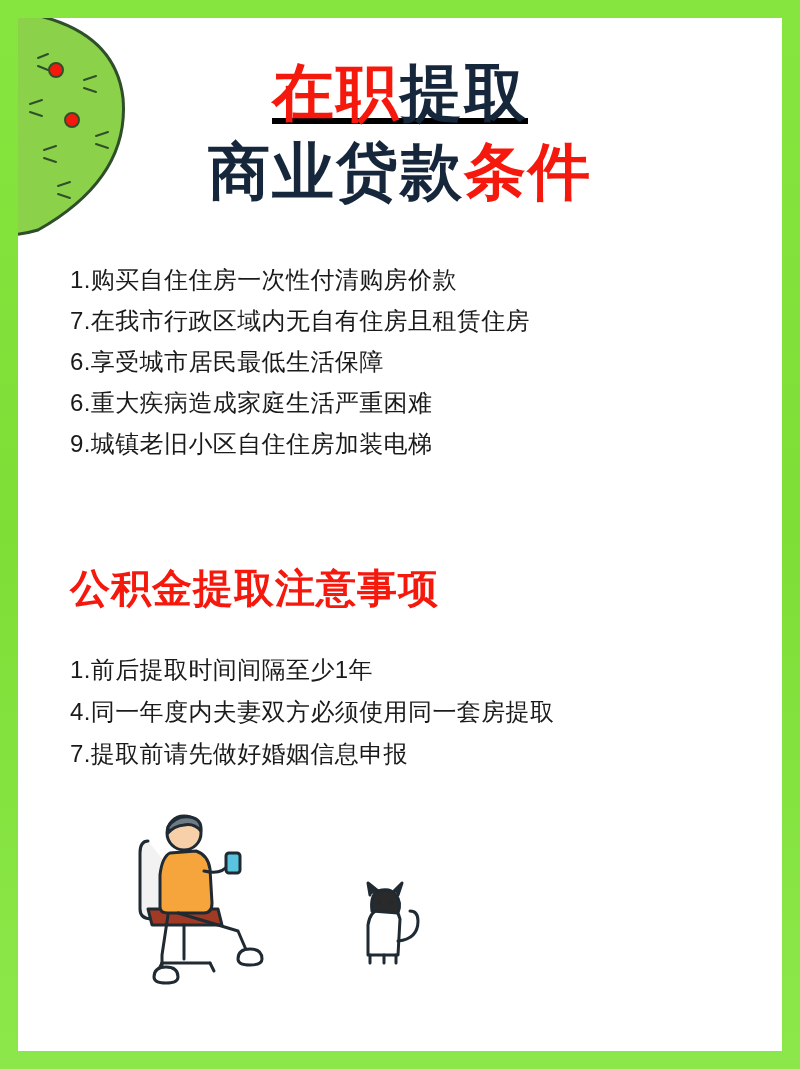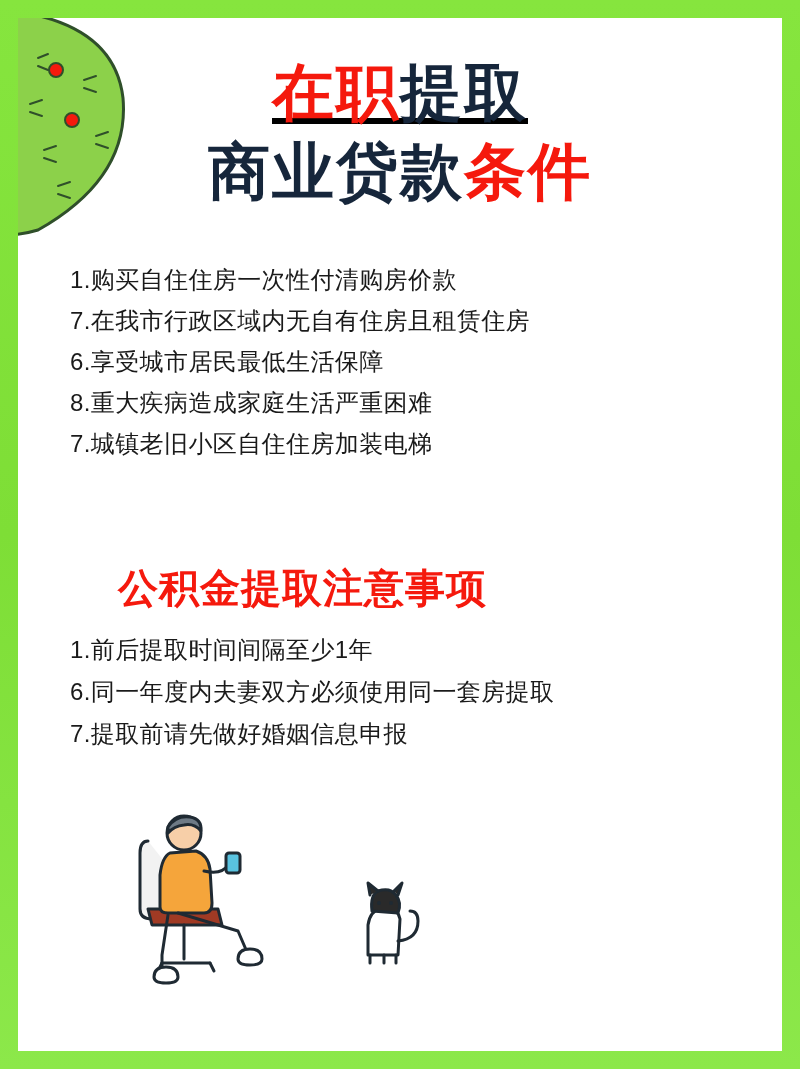--- a/index.html
+++ b/index.html
@@ -73,23 +73,22 @@
   }
   .section-head {
     position: absolute;
     left: 52px;
     top: 543px;
     font-size: 40px;
     font-weight: bold;
     color: #f5190d;
     letter-spacing: 1px;
     white-space: nowrap;
-    margin-left: 48px;
   }
-  .list-2 { top: 620px; }
+  .list-2 { top: 640px; }
   .list-2 .list-item { margin-bottom: 18px; }
 
   .illustration {
     position: absolute;
     left: 100px;
     bottom: 20px;
     width: 420px;
     height: 240px;
   }
 </style>
@@ -127,29 +126,29 @@
       </div>
       <div class="title-line title-line2">
         <span class="t-dark">商业贷款</span><span class="t-red">条件</span>
       </div>
     </div>
 
     <div class="list list-1">
       <div class="list-item">1.购买自住住房一次性付清购房价款</div>
       <div class="list-item">7.在我市行政区域内无自有住房且租赁住房</div>
       <div class="list-item">6.享受城市居民最低生活保障</div>
-      <div class="list-item">8.重大疾病造成家庭生活严重困难</div>
-      <div class="list-item">7.城镇老旧小区自住住房加装电梯</div>
+      <div class="list-item">6.重大疾病造成家庭生活严重困难</div>
+      <div class="list-item">9.城镇老旧小区自住住房加装电梯</div>
     </div>
 
     <div class="section-head">公积金提取注意事项</div>
 
     <div class="list list-2">
       <div class="list-item">1.前后提取时间间隔至少1年</div>
-      <div class="list-item">6.同一年度内夫妻双方必须使用同一套房提取</div>
+      <div class="list-item">4.同一年度内夫妻双方必须使用同一套房提取</div>
       <div class="list-item">7.提取前请先做好婚姻信息申报</div>
     </div>
 
     <div class="illustration">
       <svg width="420" height="240" viewBox="0 0 420 240" xmlns="http://www.w3.org/2000/svg">
         <g fill="none" stroke="#1f2a33" stroke-width="3" stroke-linecap="round" stroke-linejoin="round">
 
           <path d="M30 50 Q22 50 22 62 L22 118 Q22 128 34 128 L92 128" fill="#f2f2f2" stroke="#1f2a33"></path>
           <path d="M30 118 L100 118 L104 134 L34 134 Z" fill="#a03a24" stroke="#1f2a33"></path>
           <path d="M66 134 L66 168"></path>

